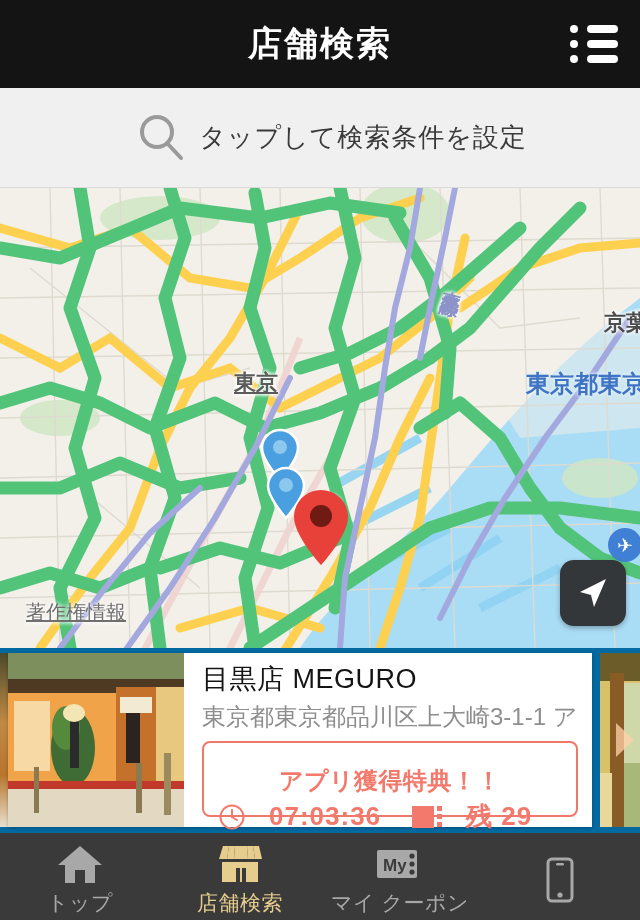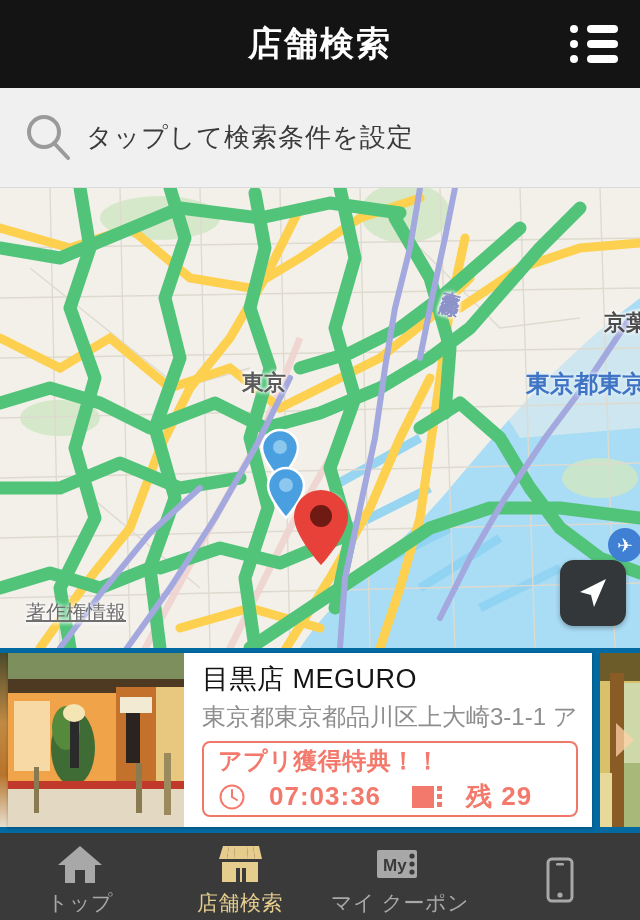--- a/index.html
+++ b/index.html
@@ -29,20 +29,21 @@
   .menu-row { display:flex; align-items:center; gap:9px; }
   .menu-dot { width:8px; height:8px; border-radius:50%; background:#fff; flex:none; }
   .menu-bar { height:8px; border-radius:4px; background:#fff; flex:1; }
 
   
   #search-bar {
     position:absolute; left:0; top:88px; width:640px; height:100px;
     background:rgba(255,255,255,0.93);
     display:flex; align-items:center;
     border-bottom:1px solid rgba(200,200,200,0.55);
+    justify-content:center;
   }
   #search-icon { margin-left:22px; width:54px; height:54px; flex:none; }
   #search-placeholder {
     margin-left:10px; color:#3a3a3a; font-size:26px; letter-spacing:1px;
   }
 
   
   #map {
     position:absolute; left:0; top:188px; width:640px; height:460px;
     background:#f2efe9; overflow:hidden;
@@ -109,21 +110,21 @@
   #store-name {
     color:#141414; font-size:27px; font-weight:normal; letter-spacing:0.5px;
     white-space:nowrap; overflow:hidden;
   }
   #store-address {
     color:#8e8e8e; font-size:24px; margin-top:4px;
     white-space:nowrap; overflow:hidden;
   }
   #promo-box {
     margin-top:8px; border:2px solid #f0786a; border-radius:8px;
-    padding:2px 14px 8px 14px; height:76px;
+    padding:22px 14px 8px 14px; height:76px;text-align:center;
   }
   #promo-title {
     color:#f2796b; font-size:24px; font-weight:bold; letter-spacing:0.5px;
   }
   #promo-stats {
     display:flex; align-items:center; margin-top:2px; gap:10px;
   }
   .promo-stat { display:flex; align-items:center; gap:23px; }
   #promo-countdown, #promo-remaining {
     color:#f2796b; font-size:26px; font-weight:bold; letter-spacing:1px;
@@ -260,21 +261,21 @@
 
     <g stroke="#a3a9de" stroke-width="6" fill="none" stroke-linecap="round">
       <path d="M420,0 L410,60 L395,120 L385,180 L375,250 L360,320 L345,390 L340,460"></path>
       <path d="M455,0 L445,50 L432,110 L420,170"></path>
       <path d="M630,130 L590,190 L545,250 L505,310 L470,370 L440,430"></path>
       <path d="M120,470 L170,400 L215,330 L255,260 L290,190"></path>
       <path d="M60,460 L105,400 L150,345 L200,300"></path>
     </g>
   </svg>
 
-  <div class="map-label" style="left:242px; top:180px;">東京</div>
+  <div class="map-label" style="left:234px; top:180px;text-decoration:underline;">東京</div>
   <div class="rail-label" style="left:443px; top:88px; transform:rotate(14deg);">東北新幹線</div>
   <div class="rail-label" style="left:322px; top:290px; transform:rotate(8deg);">山手線</div>
   <div id="map-label-keiyo" style="left:604px; top:120px;">京葉</div>
   <div id="map-label-bay" style="left:526px; top:180px;">東京都東京へ</div>
 
   <div class="poi-badge" style="left:608px; top:340px;">✈</div>
 
   <svg class="pin" style="left:260px; top:240px;" width="40" height="54" viewBox="0 0 40 54">
     <path d="M20,2 C10,2 2,10 2,20 C2,32 20,52 20,52 C20,52 38,32 38,20 C38,10 30,2 20,2 Z" fill="#4a9fe0" stroke="#ffffff" stroke-width="2.5"></path>
     <circle cx="20" cy="19" r="7" fill="#8cc7ee"></circle>

